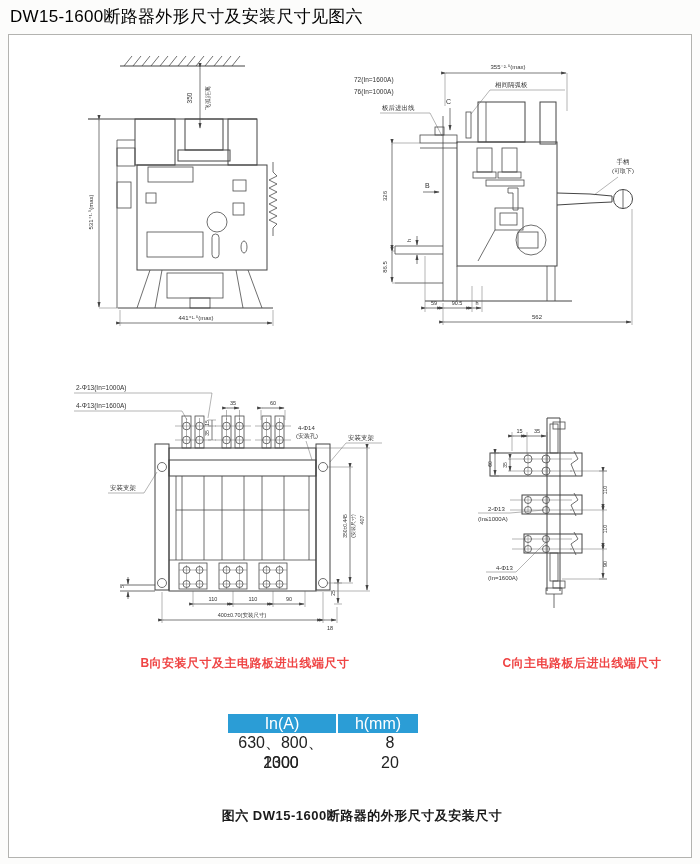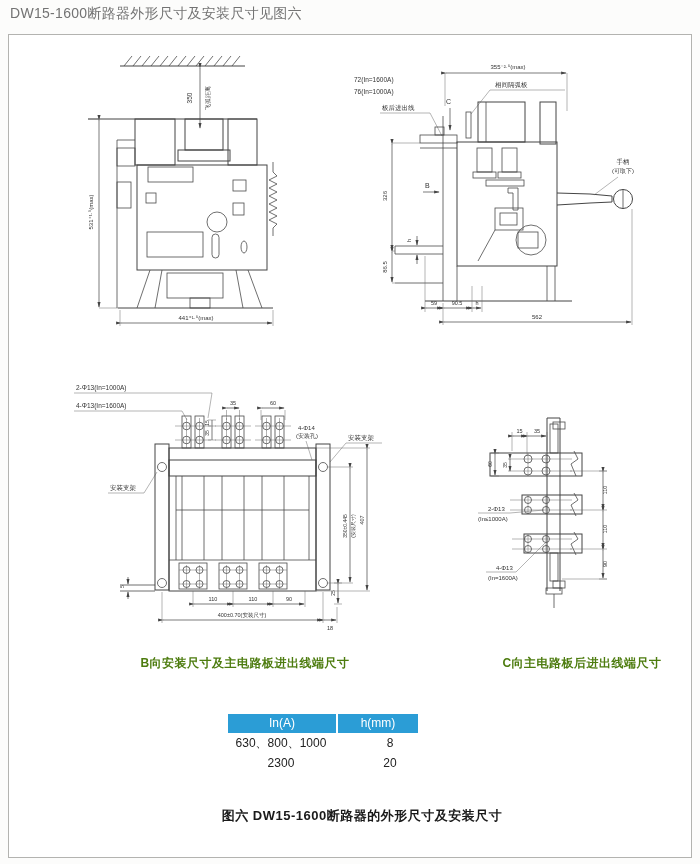--- a/index.html
+++ b/index.html
@@ -4,37 +4,37 @@
 <style>
   html,body{margin:0;padding:0;}
   body{
     width:700px;height:864px;position:relative;
     background:#fcfcfb;
     font-family:"Liberation Sans","DejaVu Sans",sans-serif;
     color:#1c1c1c;overflow:hidden;
   }
   .page-title{
     position:absolute;left:10px;top:5px;
-    font-size:14px;color:#737373;letter-spacing:.3px;
+    font-size:17px;color:#000000;letter-spacing:.3px;
   }
   .frame{
     position:absolute;left:8px;top:34px;width:682px;height:822px;
     border:1px solid #b3b3b0;background:#ffffff;
   }
   .drawing{position:absolute;}
   svg text{fill:#333;}
   svg .ln{stroke:#454545;fill:none;stroke-width:1;}
   svg .ln2{stroke:#4a4a4a;fill:none;stroke-width:.8;}
   svg .thin{stroke:#6a6a6a;fill:none;stroke-width:.5;}
   svg .dim{stroke:#444;fill:none;stroke-width:.7;}
   .caption{
-    position:absolute;font-size:12px;font-weight:bold;color:#4d7c0f;
+    position:absolute;font-size:12px;font-weight:bold;color:#ef4444;
     text-align:center;letter-spacing:.5px;
   }
-  .spec-table{position:absolute;left:228px;top:714px;width:212px;font-size:12px;}
+  .spec-table{position:absolute;left:228px;top:714px;width:212px;font-size:16px;}
   .spec-head{display:flex;gap:2px;}
   .spec-head .cell{
     background:#2b9dd6;color:#ffffff;height:19px;line-height:19px;
     text-align:center;
   }
   .spec-head .c1{width:108px;}
   .spec-head .c2{width:80px;}
   .spec-row{display:flex;gap:6px;align-items:flex-end;}
   .spec-row .cell{height:20px;line-height:20px;text-align:center;color:#222;}
   .spec-row .c1{width:108px;}

